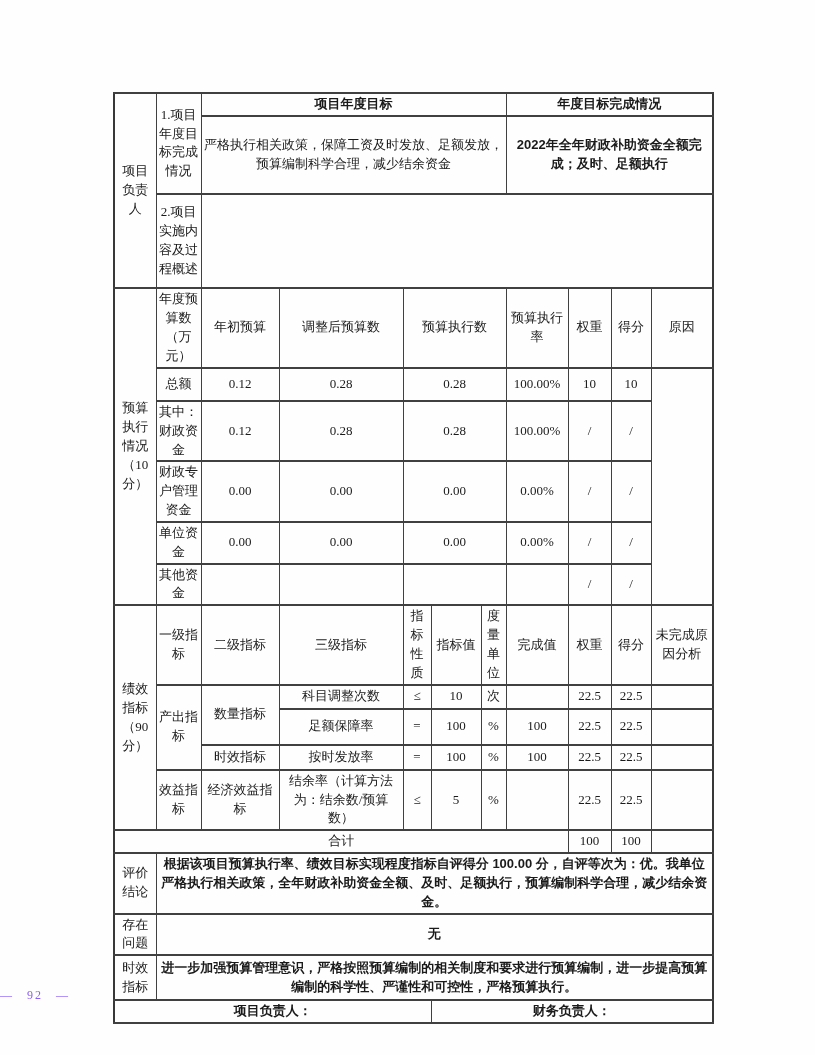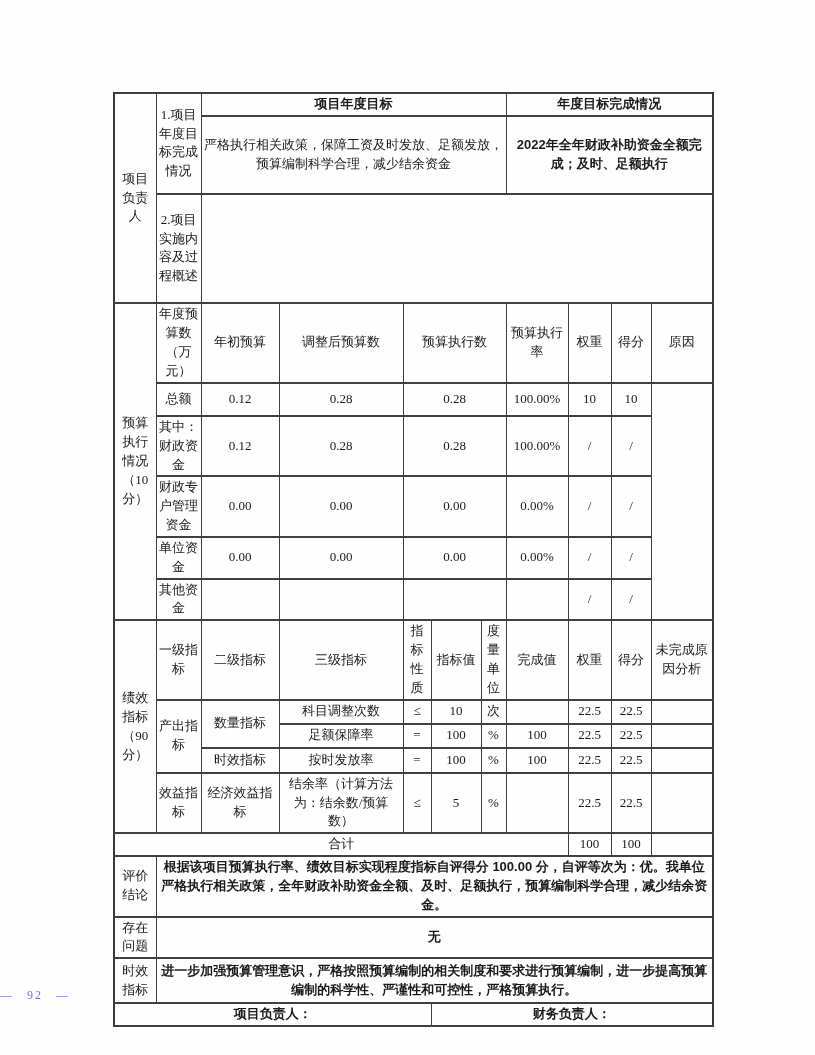--- a/index.html
+++ b/index.html
@@ -97,21 +97,21 @@
         <tr style="height:20px">
       <td class="grp" rowspan="3">项目负责人</td>
       <td class="sub" rowspan="2">1.项目年度目标完成情况</td>
       <td class="bold-head" colspan="5">项目年度目标</td>
       <td class="bold-head" colspan="4">年度目标完成情况</td>
     </tr>
     <tr style="height:78px">
       <td class="left-goal" colspan="5">严格执行相关政策，保障工资及时发放、足额发放，预算编制科学合理，减少结余资金</td>
       <td class="hei" colspan="4">2022年全年财政补助资金全额完成；及时、足额执行</td>
     </tr>
-    <tr style="height:109px">
+    <tr style="height:94px">
       <td class="sub">2.项目实施内容及过程概述</td>
       <td colspan="9"></td>
     </tr>
 
     <tr style="height:80px">
       <td class="grp" rowspan="6">预算执行情况（10分）</td>
       <td class="sub">年度预算数（万元）</td>
       <td>年初预算</td>
       <td>调整后预算数</td>
       <td colspan="3">预算执行数</td>
@@ -185,21 +185,21 @@
       <td rowspan="2">数量指标</td>
       <td>科目调整次数</td>
       <td>≤</td>
       <td>10</td>
       <td>次</td>
       <td></td>
       <td>22.5</td>
       <td>22.5</td>
       <td></td>
     </tr>
-    <tr style="height:24px">
+    <tr style="height:36px">
       <td>足额保障率</td>
       <td>=</td>
       <td>100</td>
       <td>%</td>
       <td>100</td>
       <td>22.5</td>
       <td>22.5</td>
       <td></td>
     </tr>
     <tr style="height:25px">

